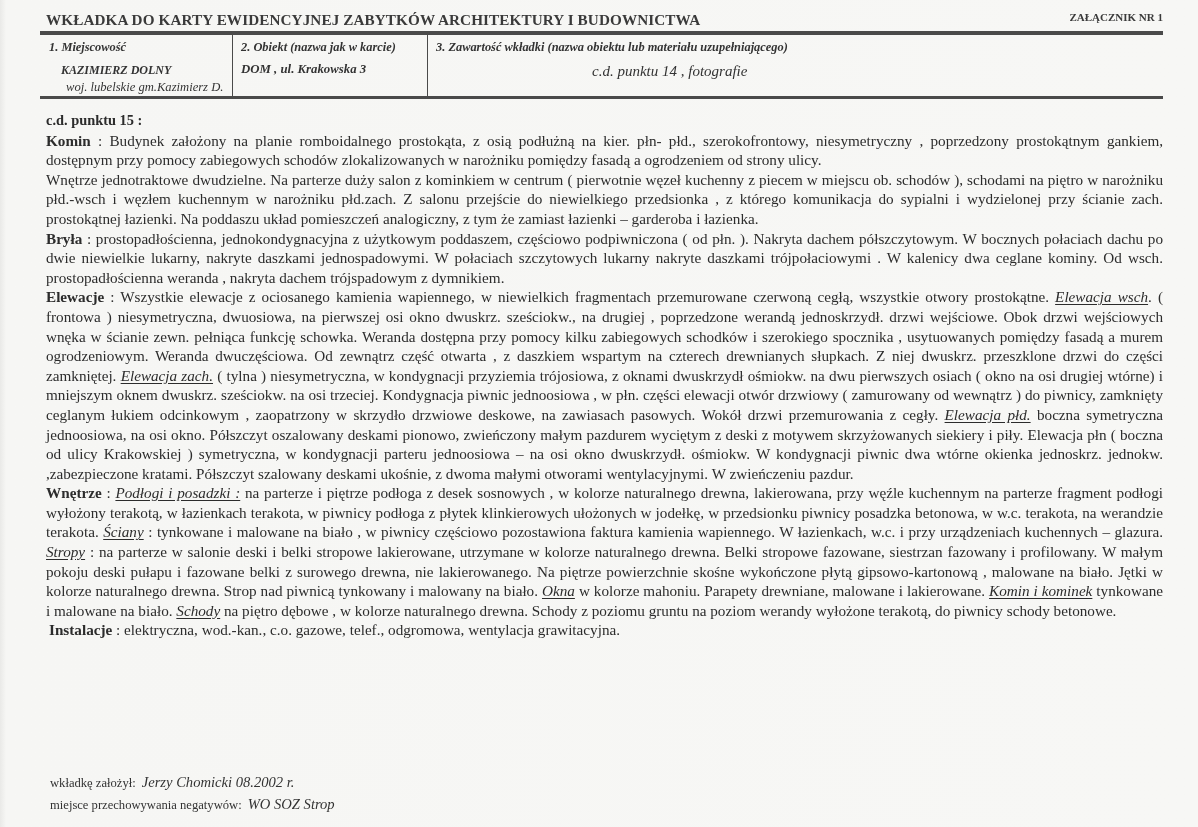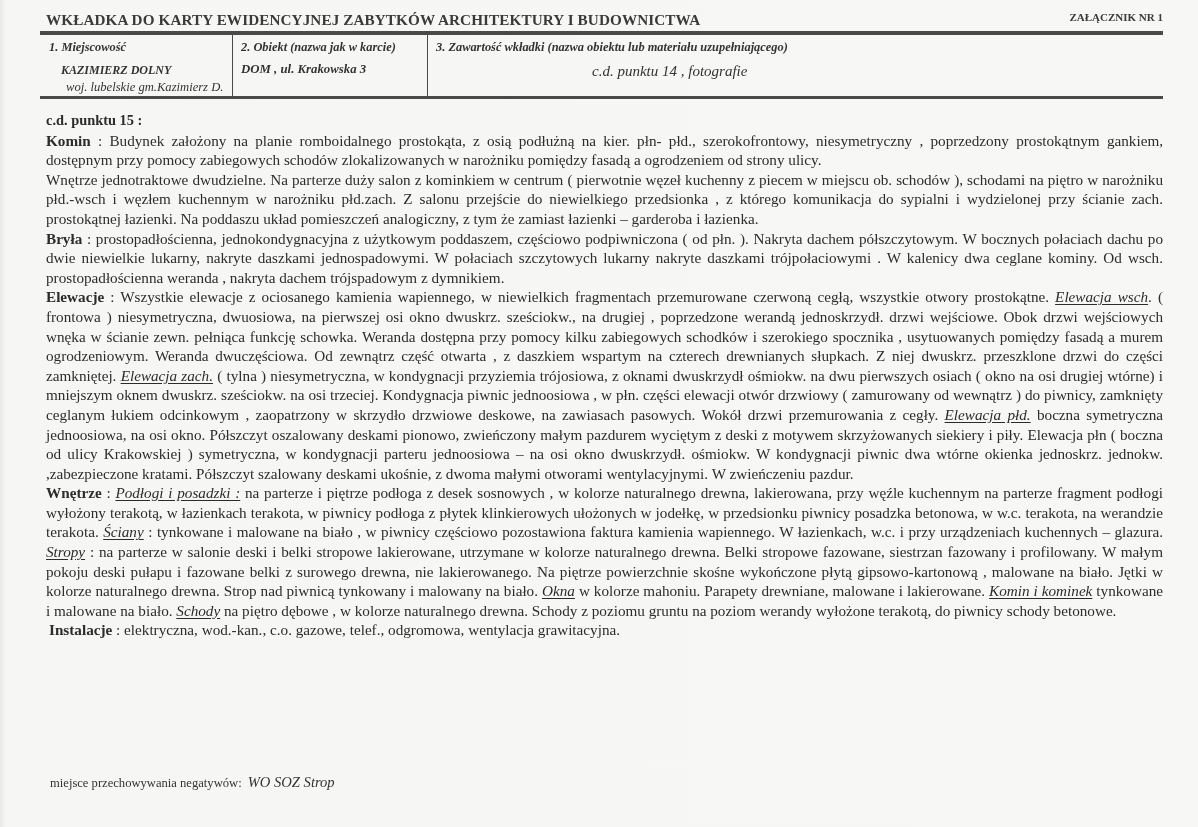--- a/index.html
+++ b/index.html
@@ -116,16 +116,19 @@
 
     <p><b>Elewacje</b><span> : Wszystkie elewacje z ociosanego kamienia wapiennego, w niewielkich fragmentach przemurowane czerwoną cegłą, wszystkie otwory prostokątne. </span><span class="u">Elewacja wsch</span><span>. ( frontowa ) niesymetryczna, dwuosiowa, na pierwszej osi okno dwuskrz. sześciokw., na drugiej , poprzedzone werandą jednoskrzydł. drzwi wejściowe. Obok drzwi wejściowych wnęka w ścianie zewn. pełniąca funkcję schowka. Weranda dostępna przy pomocy kilku zabiegowych schodków i szerokiego spocznika , usytuowanych pomiędzy fasadą a murem ogrodzeniowym. Weranda dwuczęściowa. Od zewnątrz część otwarta , z daszkiem wspartym na czterech drewnianych słupkach. Z niej dwuskrz. przeszklone drzwi do części zamkniętej. </span><span class="u">Elewacja zach.</span><span> ( tylna ) niesymetryczna, w kondygnacji przyziemia trójosiowa, z oknami dwuskrzydł ośmiokw. na dwu pierwszych osiach ( okno na osi drugiej wtórne) i mniejszym oknem dwuskrz. sześciokw. na osi trzeciej.  Kondygnacja piwnic jednoosiowa , w płn. części elewacji  otwór drzwiowy ( zamurowany od wewnątrz ) do piwnicy,  zamknięty ceglanym łukiem odcinkowym , zaopatrzony w skrzydło drzwiowe deskowe, na zawiasach pasowych. Wokół drzwi przemurowania z cegły.  </span><span class="u">Elewacja płd.</span><span> boczna symetryczna jednoosiowa, na osi okno.  Półszczyt oszalowany deskami pionowo, zwieńczony małym pazdurem wyciętym z deski z motywem skrzyżowanych siekiery i piły. Elewacja płn ( boczna od ulicy Krakowskiej ) symetryczna, w kondygnacji parteru jednoosiowa – na osi okno dwuskrzydł. ośmiokw. W kondygnacji piwnic dwa wtórne okienka jednoskrz. jednokw. ,zabezpieczone kratami. Półszczyt szalowany deskami ukośnie, z dwoma małymi otworami wentylacyjnymi. W zwieńczeniu  pazdur.</span></p>
 
     <p><b>Wnętrze</b><span> :  </span><span class="u">Podłogi i posadzki :</span><span>  na parterze i piętrze podłoga z desek sosnowych , w kolorze naturalnego drewna, lakierowana, przy węźle kuchennym  na parterze fragment podłogi wyłożony terakotą, w łazienkach terakota, w piwnicy podłoga z płytek klinkierowych ułożonych w jodełkę, w przedsionku piwnicy posadzka betonowa, w w.c. terakota, na werandzie terakota.  </span><span class="u">Ściany</span><span> : tynkowane i malowane na biało , w piwnicy częściowo pozostawiona faktura kamienia wapiennego. W łazienkach, w.c. i przy urządzeniach kuchennych – glazura. </span><span class="u">Stropy</span><span> : na parterze w salonie deski i belki stropowe lakierowane, utrzymane w kolorze naturalnego drewna. Belki stropowe fazowane, siestrzan fazowany i profilowany. W małym pokoju deski pułapu i fazowane belki z surowego drewna, nie lakierowanego. Na piętrze powierzchnie skośne wykończone płytą gipsowo-kartonową , malowane na biało. Jętki w kolorze naturalnego drewna. Strop nad piwnicą tynkowany i malowany na biało. </span><span class="u">Okna</span><span> w kolorze mahoniu.  Parapety drewniane, malowane i lakierowane. </span><span class="u">Komin i kominek</span><span> tynkowane i malowane na biało.  </span><span class="u">Schody</span><span>  na piętro dębowe , w kolorze naturalnego drewna. Schody z poziomu gruntu na poziom werandy wyłożone terakotą, do piwnicy schody betonowe.</span></p>
 
     <p class="instal"><b>Instalacje</b><span> :  elektryczna, wod.-kan., c.o. gazowe, telef., odgromowa, wentylacja grawitacyjna.</span></p>
   </div>
 
   <div class="footer">
     <div>
+      <span>wkładkę założył:</span><span class="val">Jerzy Chomicki 08.2002 r.</span>
+    </div>
+    <div>
       <span>miejsce przechowywania negatywów:</span><span class="val">WO SOZ Strop</span>
     </div>
   </div>
 </div>
 
 </body></html>

